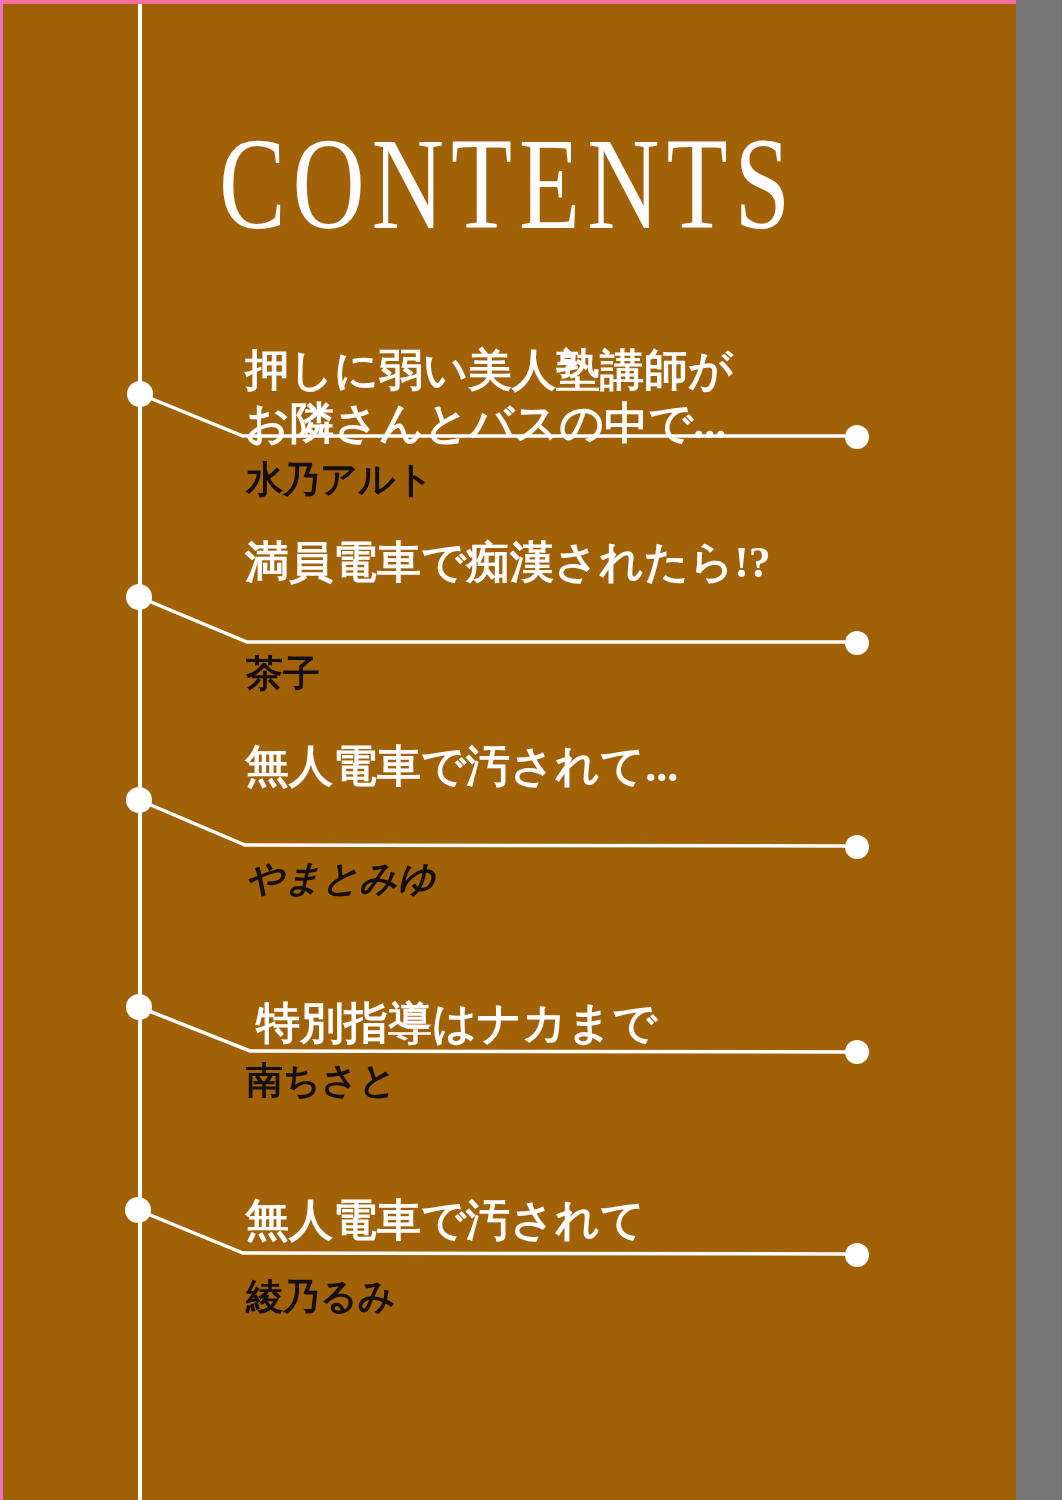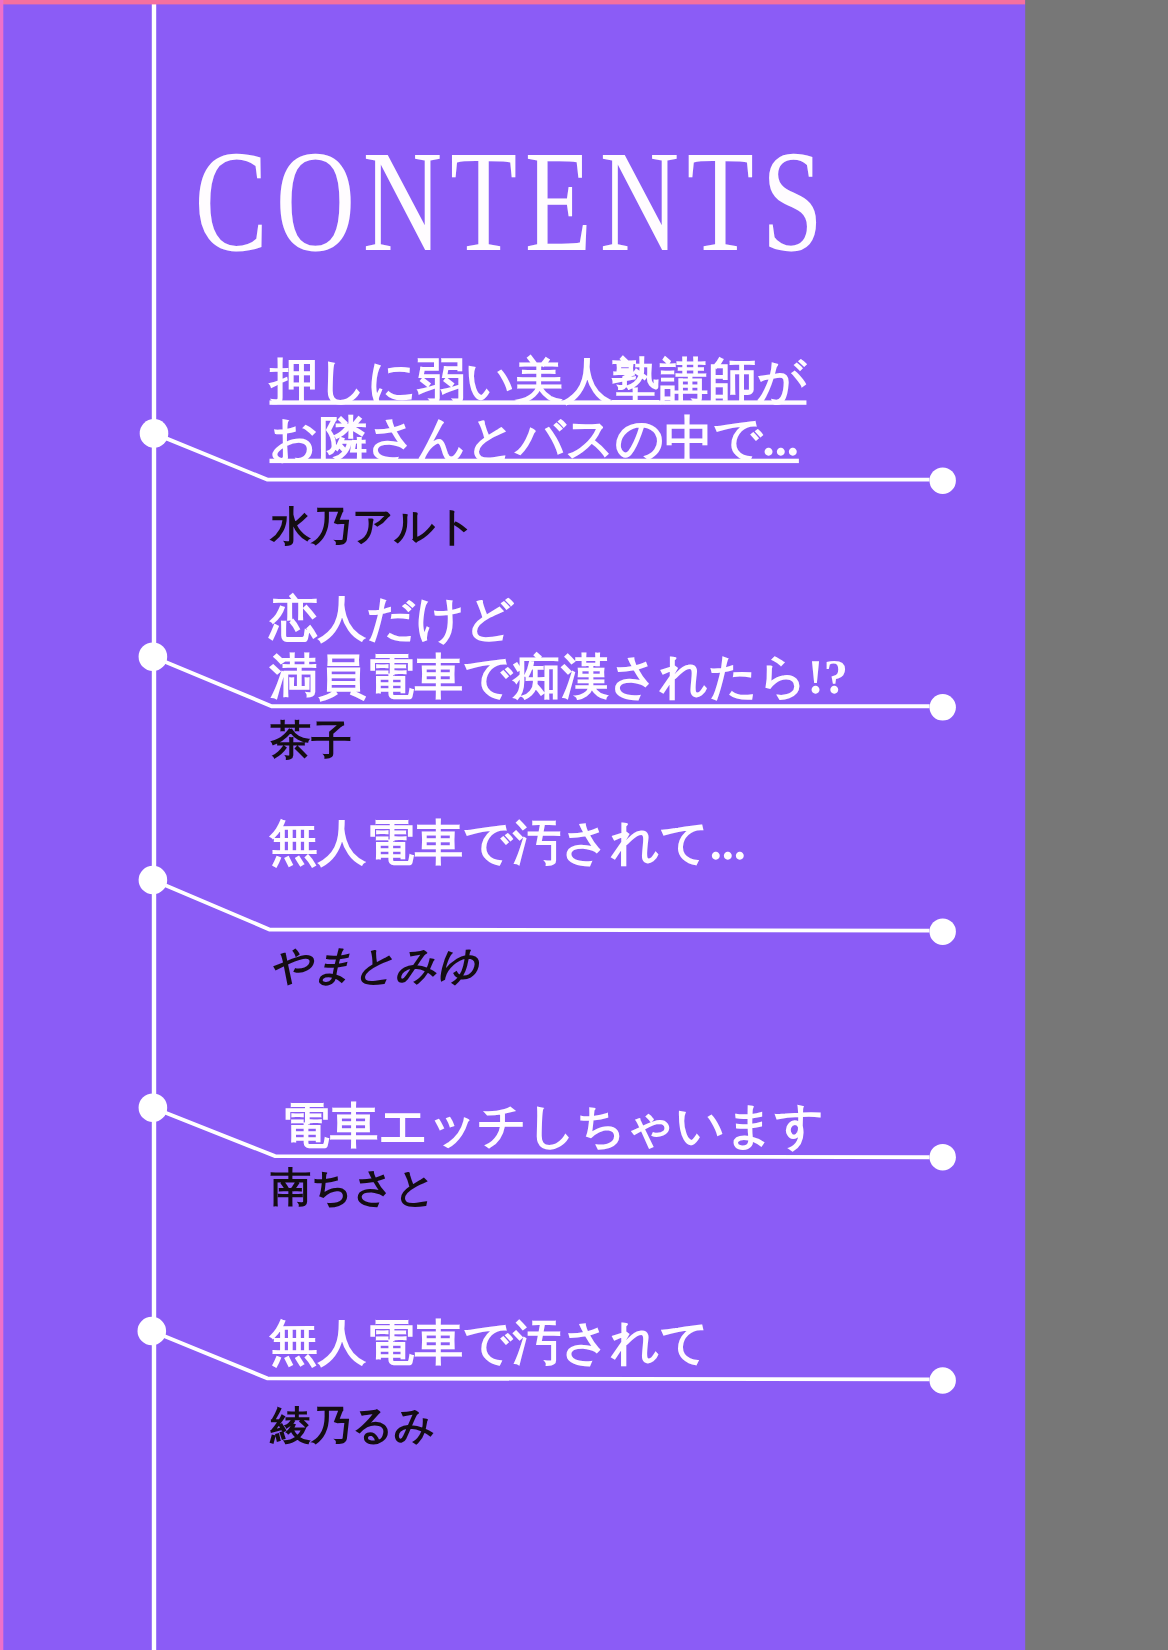--- a/index.html
+++ b/index.html
@@ -1,20 +1,20 @@
 <!DOCTYPE html>
 <html><head>
 <meta charset="utf-8">
 <style>
   html, body { margin: 0; padding: 0; background: #777; }
   .page {
     position: relative;
-    width: 932px;
+    width: 1016px;
     height: 1500px;
-    background: #8b5cf6;
+    background: #a16207;
     overflow: hidden;
     font-family: "Liberation Serif", "DejaVu Serif", serif;
   }
   .border-top {
     position: absolute; left: 0; top: 0; width: 100%; height: 4px;
     background: #f5709f; z-index: 5;
   }
   .border-left {
     position: absolute; left: 0; top: 0; width: 3px; height: 100%;
     background: #ef70c9; z-index: 5;
@@ -53,21 +53,21 @@
     position: absolute;
     left: 246px;
     margin: 0;
     color: #140d12;
     font-size: 37px;
     line-height: 43px;
     font-weight: bold;
     z-index: 2;
     white-space: nowrap;
   }
-  .t1 { top: 320px; text-decoration: underline; }  .a1 { top: 458px; }
+  .t1 { top: 344px; }  .a1 { top: 458px; }
   .t2 { top: 536px; }  .a2 { top: 652px; }
   .t3 { top: 740px; }  .a3 { top: 857px; font-style: italic; }
   .t4 { top: 997px; left: 256px; }  .a4 { top: 1059px; }
   .t5 { top: 1194px; } .a5 { top: 1263px; margin-top: 12px; }
 </style>
 </head>
 <body>
 
 <div class="page">
 
@@ -100,32 +100,31 @@
 
   <h1 class="heading">CONTENTS</h1>
 
   <div class="entry-title t1">
     <span>押しに弱い美人塾講師が</span>
     <span>お隣さんとバスの中で...</span>
   </div>
   <div class="entry-author a1">水乃アルト</div>
 
   <div class="entry-title t2">
-    <span>恋人だけど</span>
     <span>満員電車で痴漢されたら!?</span>
   </div>
   <div class="entry-author a2">茶子</div>
 
   <div class="entry-title t3">
     <span>無人電車で汚されて...</span>
   </div>
   <div class="entry-author a3">やまとみゆ</div>
 
   <div class="entry-title t4">
-    <span>電車エッチしちゃいます</span>
+    <span>特別指導はナカまで</span>
   </div>
   <div class="entry-author a4">南ちさと</div>
 
   <div class="entry-title t5">
     <span>無人電車で汚されて</span>
   </div>
   <div class="entry-author a5">綾乃るみ</div>
 
 </div>
 

